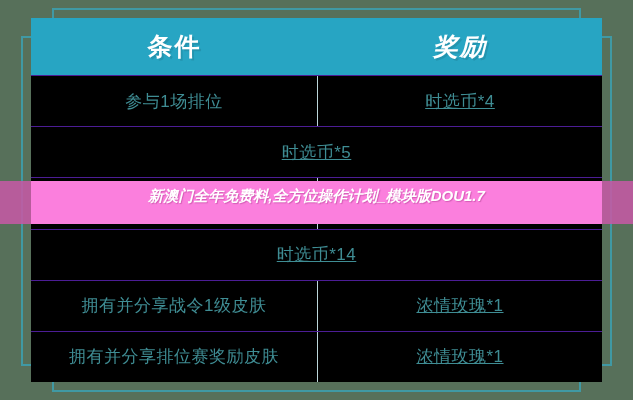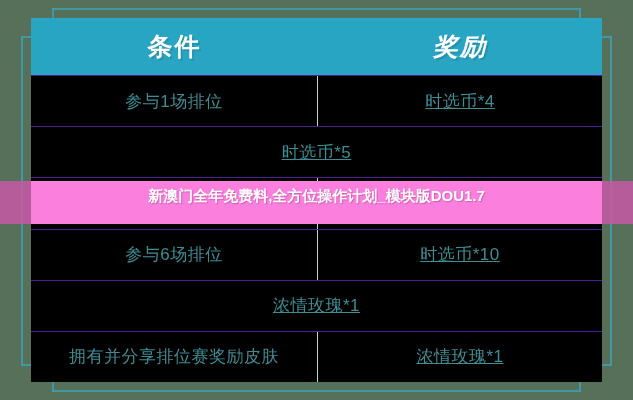--- a/index.html
+++ b/index.html
@@ -123,20 +123,21 @@
   .watermark-band {
     position: absolute;
     left: 0;
     top: 181px;
     width: 633px;
     height: 31px;
     z-index: 5;
     display: flex;
     align-items: center;
     justify-content: center;
+    font-style: italic;
   }
   .band-outer {
     position: absolute;
     left: 0; top: 0;
     width: 633px; height: 43px;
     background: #c559a4;
     opacity: 0.88;
   }
   .band-inner {
     position: absolute;
@@ -180,25 +181,25 @@
   <div class="row">
     <div class="cell cell-rew">时选币*5</div>
   </div>
 
   <div class="row">
     <div class="cell cell-cond">参与4场排位</div>
     <div class="cell cell-rew">时选币*6</div>
   </div>
 
   <div class="row">
-    <div class="cell cell-cond">参与6场排位</div>
-    <div class="cell cell-rew">时选币*10</div>
-  </div>
-
-  <div class="row">
+    <div class="cell cell-rew">时选币*14</div>
+  </div>
+
+  <div class="row">
+    <div class="cell cell-cond">拥有并分享战令1级皮肤</div>
     <div class="cell cell-rew">浓情玫瑰*1</div>
   </div>
 
   <div class="row">
     <div class="cell cell-cond">拥有并分享排位赛奖励皮肤</div>
     <div class="cell cell-rew">浓情玫瑰*1</div>
   </div>
 
 </div>
 

